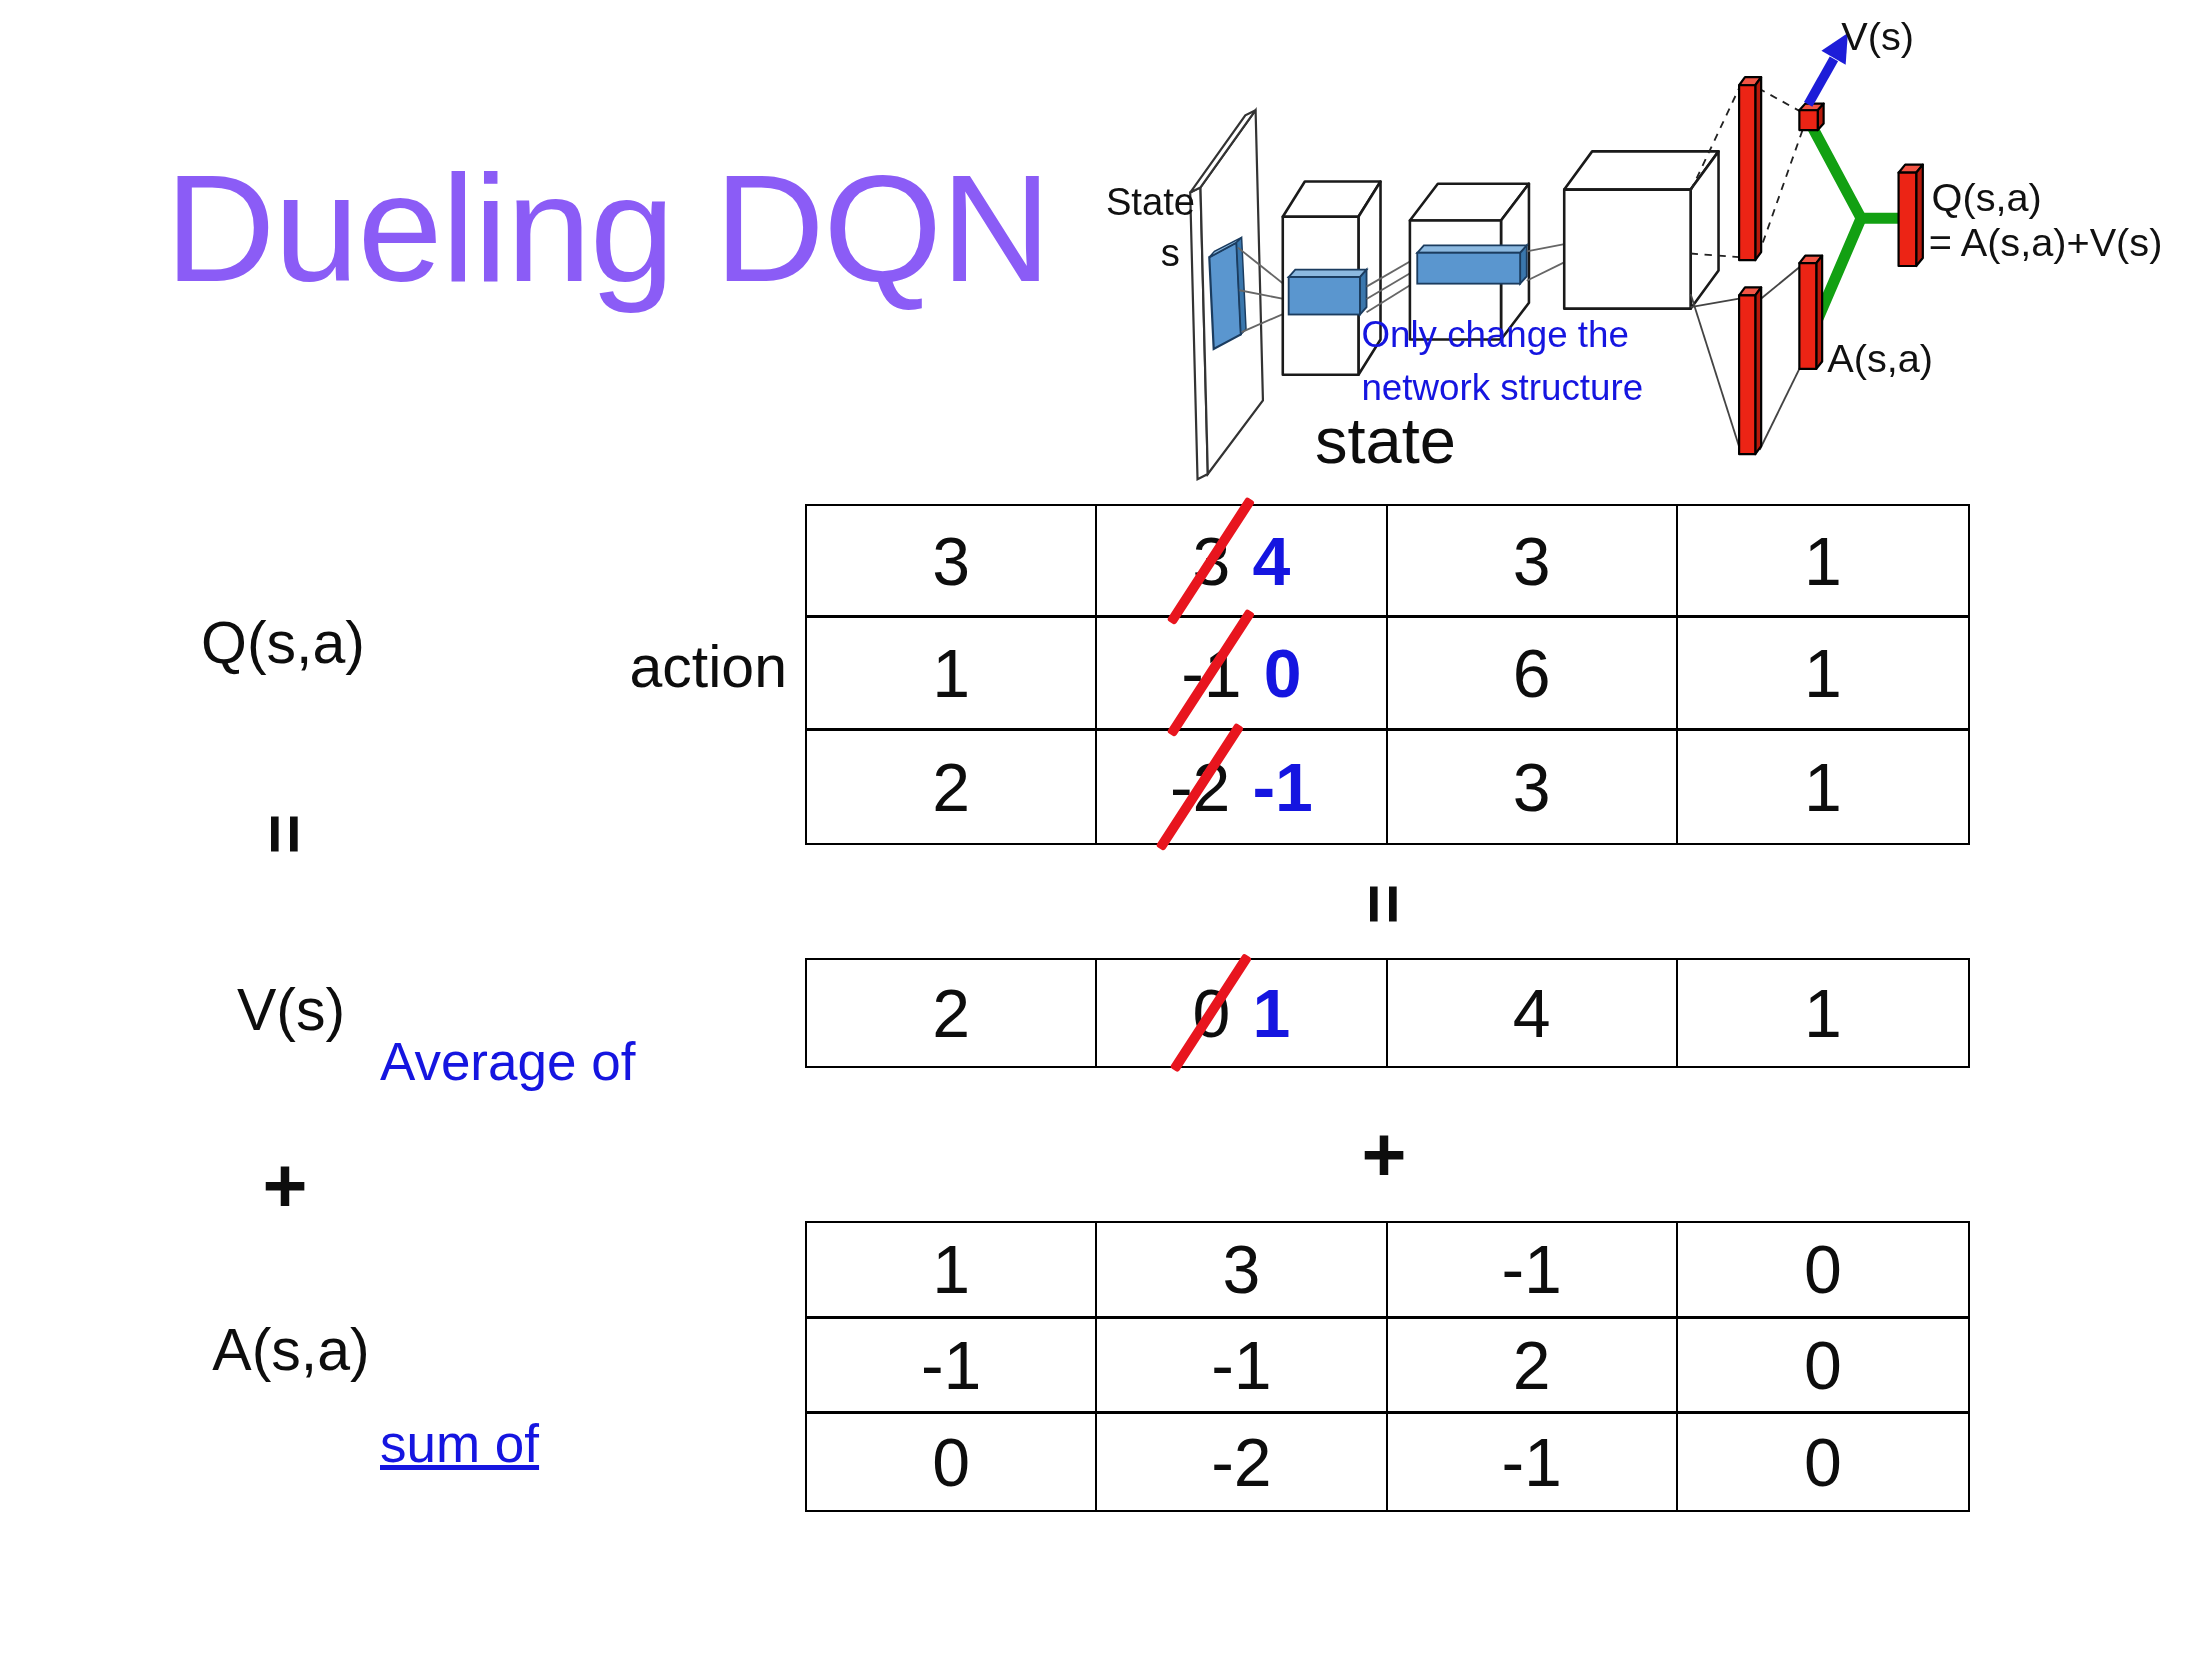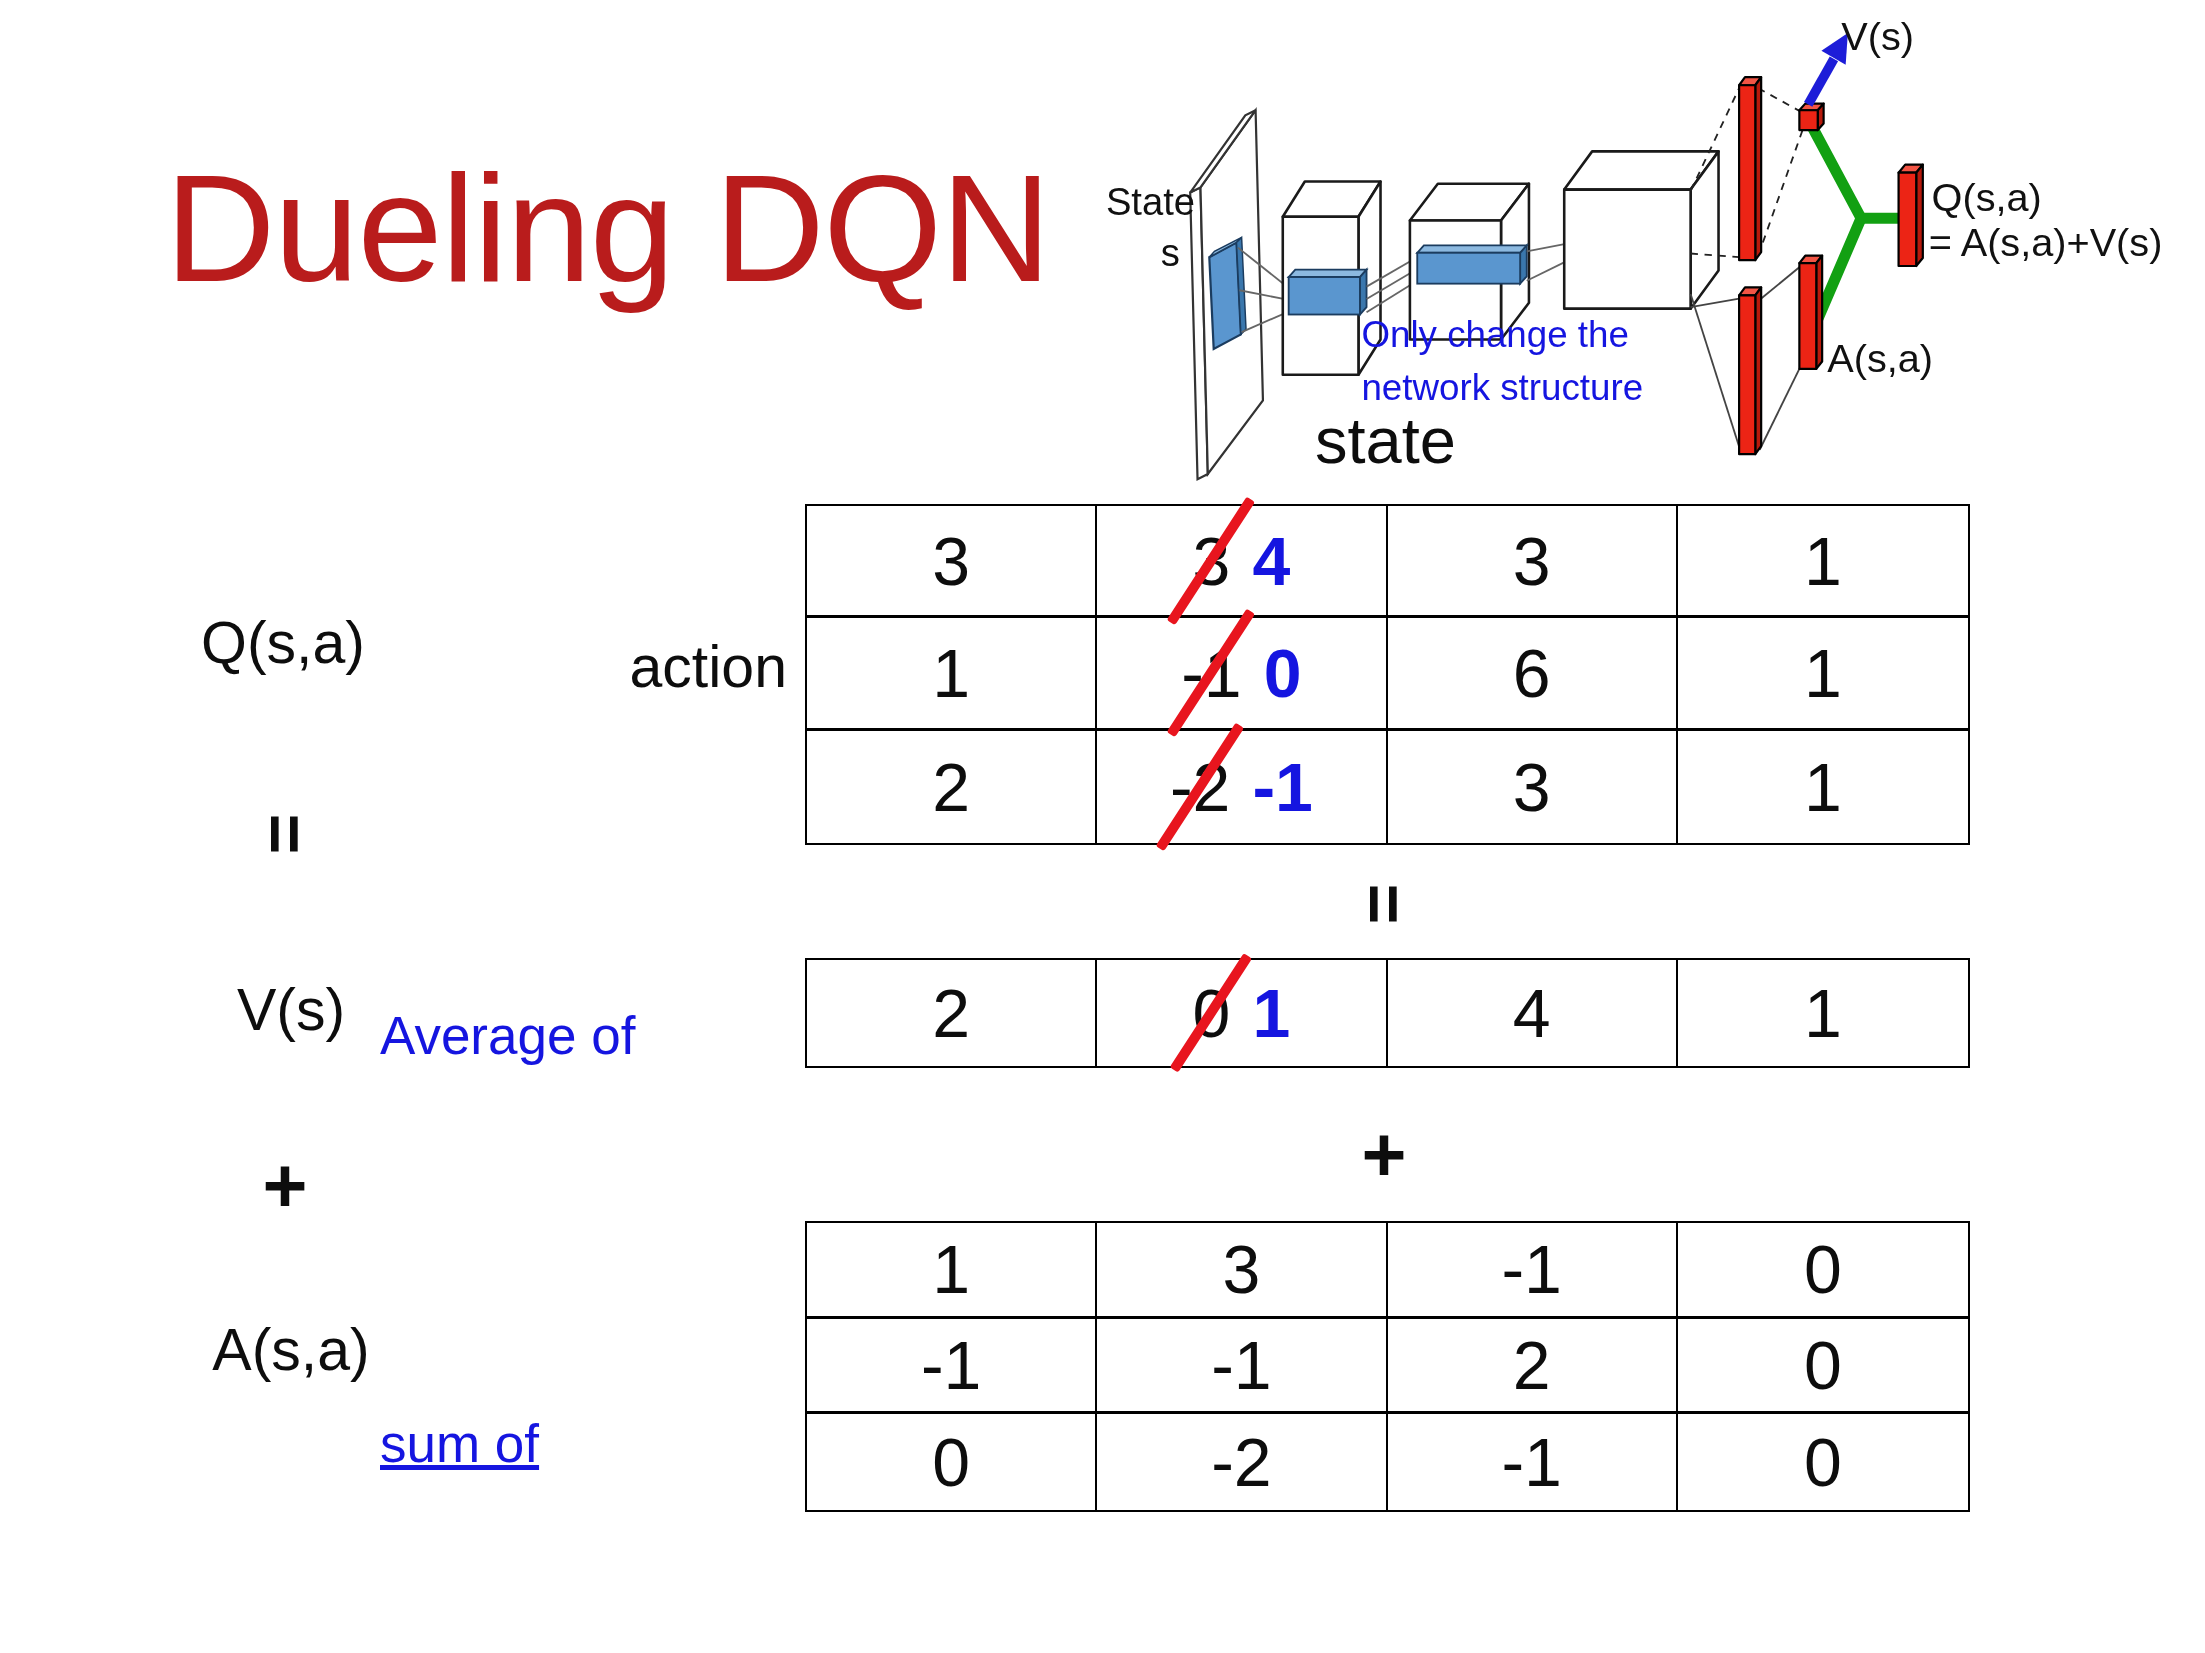--- a/index.html
+++ b/index.html
@@ -1,21 +1,21 @@
 <!DOCTYPE html>
 <html style="font-size:11.8px"><head>
 <meta charset="utf-8">
 <style>
   html,body { margin:0; padding:0; background:#888; }
   .slide {
     position:relative; width:2205px; height:1654px; background:#ffffff;
     font-family:"Liberation Sans", sans-serif; overflow:hidden; color:#111;
   }
   .abs { position:absolute; }
-  .title { left:165px; top:151px; font-size:153px; line-height:1; color:#b91c1c; letter-spacing:-1.5px; }
+  .title { left:165px; top:151px; font-size:153px; line-height:1; color:#8b5cf6; letter-spacing:-1.5px; }
   .lbl { font-size:59px; line-height:1; color:#0d0d0d; }
   .ctr { text-align:center; }
   .rgt { text-align:right; }
   .bluenote { font-size:53px; line-height:1.5; color:#1515e0; }
   .op { width:118px; height:118px; display:flex; align-items:center; justify-content:center;
         font-weight:bold; color:#0d0d0d; }
   .op-eq { font-size:70px; transform:rotate(90deg); }
   .op-plus { font-size:77px; }
 
   
@@ -169,21 +169,21 @@
   </svg>
 
   <div class="abs lbl ctr" style="left:136px; top:614px; width:294px;">Q(s,a)</div>
   <div class="abs lbl rgt" style="left:493px; top:638px; width:294px;">action</div>
   <div class="abs lbl ctr" style="left:805px; top:408px; width:1161px; font-size:65px;">state</div>
 
   <div class="abs op op-eq" style="left:226px; top:775px;">=</div>
   <div class="abs op op-eq" style="left:1325px; top:845px;">=</div>
 
   <div class="abs lbl ctr" style="left:144px; top:981px;width:294px;">V(s)</div>
-  <div class="abs bluenote" style="left:380px; top:996px;">
+  <div class="abs bluenote" style="left:380px; top:1022px;">
     <div>Average of</div>
   </div>
 
   <div class="abs op op-plus" style="left:226px; top:1126px;">+</div>
   <div class="abs op op-plus" style="left:1325px; top:1095px;">+</div>
 
   <div class="abs lbl ctr" style="left:144px; top:1321px; width:294px;">A(s,a)</div>
   <div class="abs bluenote" style="left:380px; top:1404px;text-decoration:underline;">
     <div>sum of</div>
   </div>

